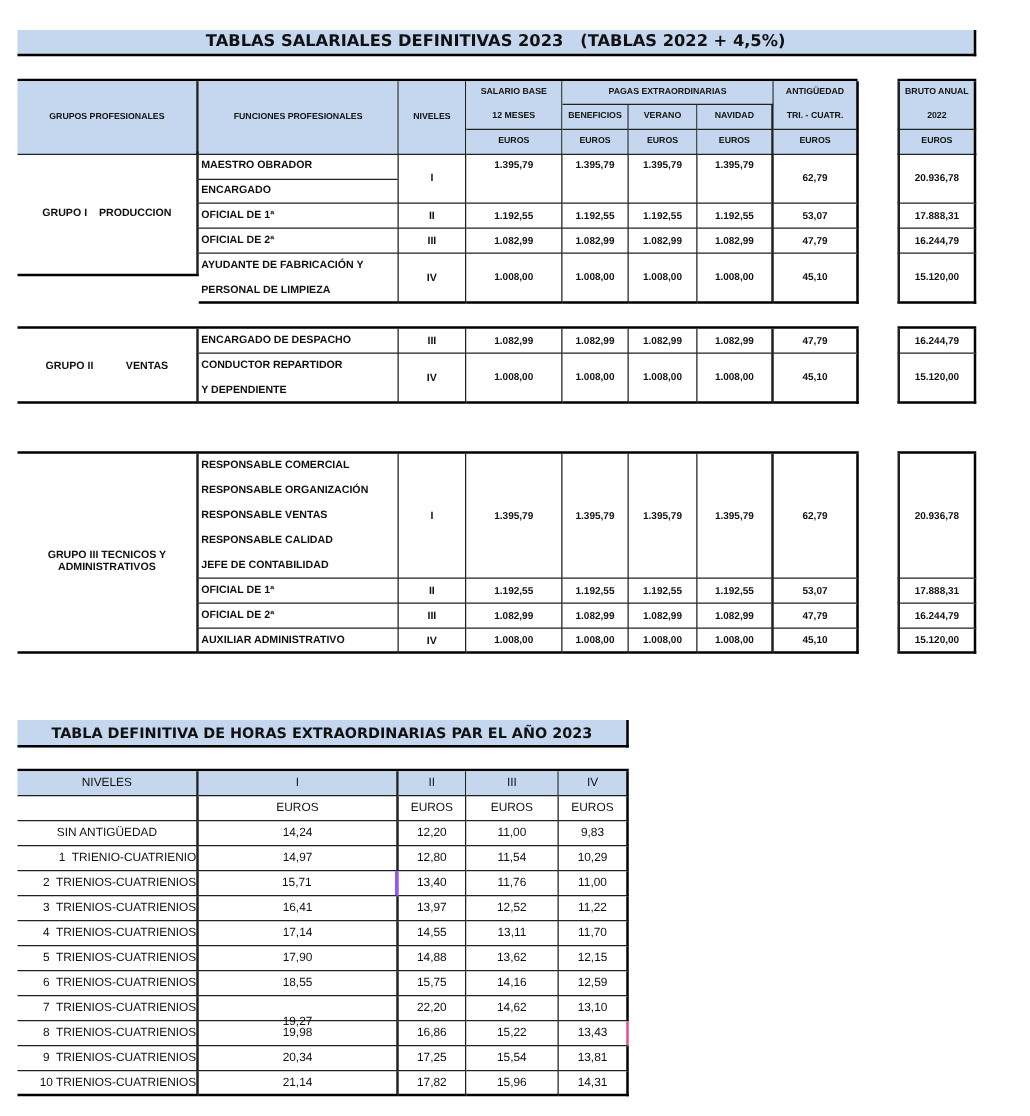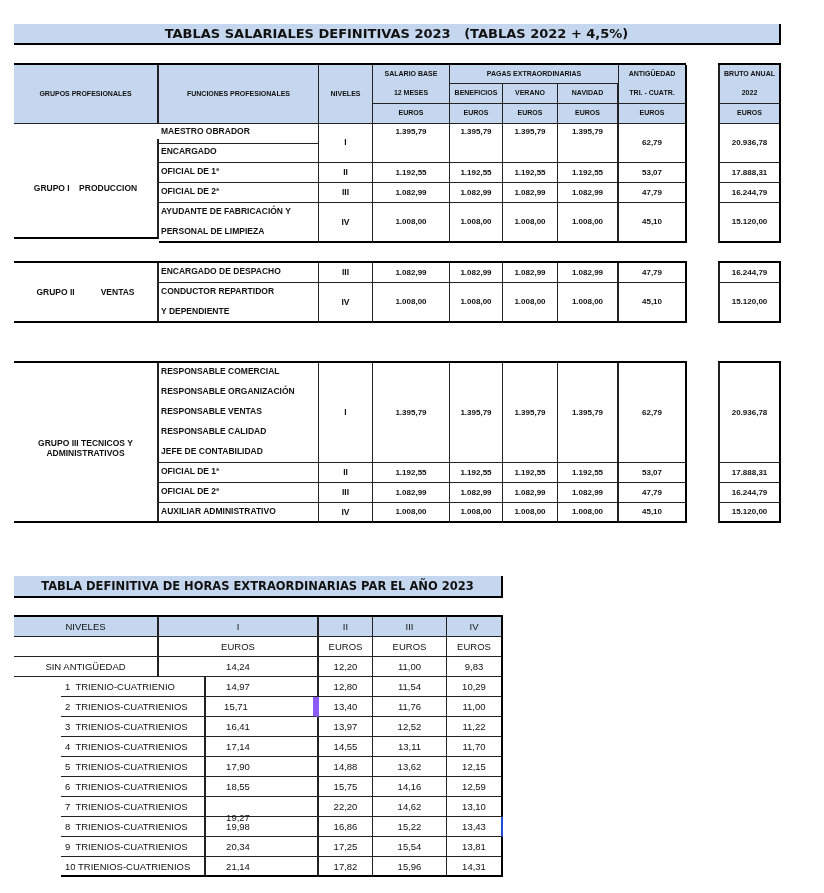--- a/index.html
+++ b/index.html
@@ -3,21 +3,21 @@
 <meta charset="utf-8">
 <style>
   html, body { margin:0; padding:0; background:#ffffff; }
   body { width:824px; height:893px; position:relative; overflow:hidden; font-family:"Liberation Sans", sans-serif; color:#111; }
   .abs { position:absolute; box-sizing:border-box; }
   .banner { background:#c5d7ee; border-bottom:2px solid #000; border-right:2px solid #000; text-align:center; font-weight:bold; font-family:"DejaVu Sans", sans-serif; }
   .cell { position:absolute; box-sizing:border-box; display:flex; align-items:center; justify-content:center; text-align:center; font-size:8px; font-weight:bold; border-right:1px solid #222; border-bottom:1px solid #222; line-height:1.2; }
   .hdr { background:#c5d7ee; font-size:7px; }
   .ot { position:absolute; box-sizing:border-box; display:flex; align-items:center; justify-content:center; font-size:9.5px; font-family:"Liberation Sans", sans-serif; border-right:1px solid #222; border-bottom:1px solid #222; }
   .ot.hdrc { background:#c5d7ee; }
-  .ot.lft { justify-content:flex-start; padding-left:4px;margin-left:47px; }
+  .ot.lft { justify-content:flex-end; padding-left:4px; }
 </style>
 </head>
 <body>
 
 <div class="abs banner" style="left:14px; top:24px; width:767px; height:21px; font-size:13px; line-height:20px;">
   <span style="white-space:pre;">TABLAS SALARIALES DEFINITIVAS 2023   (TABLAS 2022 + 4,5%)</span>
 </div>
 
 <div id="salary-header">
   <div class="abs" style="left:14px; top:63px; width:672px; height:2px; background:#000;"></div>
@@ -79,21 +79,21 @@
     </div>
   <div class="cell hdr" style="left:718px; top:84px; width:63px; height:20px; border-left:2px solid #222; border-right:2px solid #000;">
       <span>2022</span>
     </div>
   <div class="cell hdr" style="left:718px; top:104px; width:63px; height:20px; border-left:2px solid #222; border-right:2px solid #000;">
       <span>EUROS</span>
     </div>
 </div>
 
 <div id="salary-groups">
-    <div class="cell" style="left:14px; top:139px; width:145px; height:100px; font-size:8.5px; border-right:2px solid #222; border-bottom:2px solid #000;justify-content:center;">
+    <div class="cell" style="left:14px; top:121px; width:145px; height:100px; font-size:8.5px; border-right:2px solid #222; border-bottom:2px solid #000;justify-content:center;">
       <span style="white-space: pre;">GRUPO I    PRODUCCION</span>
     </div>
     <div class="abs" style="left:159px; top:123px; width:160px; height:40px; border-right:1px solid #222; border-bottom:1px solid #222; ">
       <div style="position:absolute; left:2px; top:3px; font-size:8.5px; font-weight:bold; white-space:nowrap;">MAESTRO OBRADOR</div>
       <div style="position:absolute; left:0; top:20px; width:100%; height:1px; background:#222;"></div>
       <div style="position:absolute; left:2px; top:23px; font-size:8.5px; font-weight:bold; white-space:nowrap;">ENCARGADO</div>
     </div>
     <div class="cell" style="left:319px; top:123px; width:54px; height:40px; font-size:8.5px;  ">
       <span>I</span>
     </div>
@@ -409,21 +409,21 @@
     </div>
     <div class="ot " style="left:373px; top:677px; width:74px; height:20px; ">
       <span style="white-space: pre;">11,54</span>
     </div>
     <div class="ot " style="left:447px; top:677px; width:56px; height:20px; border-right:2px solid #000;">
       <span style="white-space: pre;">10,29</span>
     </div>
     <div class="ot lft" style="left:14px; top:697px; width:145px; height:20px; border-right:2px solid #222;">
       <span style="white-space: pre;">2  TRIENIOS-CUATRIENIOS</span>
     </div>
-    <div class="ot " style="left:159px; top:697px; width:160px; height:20px; border-right:6px solid #8b5cf6;">
+    <div class="ot " style="left:159px; top:697px; width:160px; height:20px; border-right:3px solid #8b5cf6;">
       <span style="white-space: pre;">15,71</span>
     </div>
     <div class="ot " style="left:319px; top:697px; width:54px; height:20px; ">
       <span style="white-space: pre;">13,40</span>
     </div>
     <div class="ot " style="left:373px; top:697px; width:74px; height:20px; ">
       <span style="white-space: pre;">11,76</span>
     </div>
     <div class="ot " style="left:447px; top:697px; width:56px; height:20px; border-right:2px solid #000;">
       <span style="white-space: pre;">11,00</span>
@@ -508,21 +508,21 @@
     </div>
     <div class="ot " style="left:159px; top:817px; width:160px; height:20px; border-right:2px solid #222;">
       <span style="white-space: pre;">19,98</span>
     </div>
     <div class="ot " style="left:319px; top:817px; width:54px; height:20px; ">
       <span style="white-space: pre;">16,86</span>
     </div>
     <div class="ot " style="left:373px; top:817px; width:74px; height:20px; ">
       <span style="white-space: pre;">15,22</span>
     </div>
-    <div class="ot " style="left:447px; top:817px; width:56px; height:20px; border-right:2px solid #1d4ed8;">
+    <div class="ot " style="left:447px; top:817px; width:56px; height:20px; border-right:2px solid #ec4899;">
       <span style="white-space: pre;">13,43</span>
     </div>
     <div class="ot lft" style="left:14px; top:837px; width:145px; height:20px; border-right:2px solid #222;">
       <span style="white-space: pre;">9  TRIENIOS-CUATRIENIOS</span>
     </div>
     <div class="ot " style="left:159px; top:837px; width:160px; height:20px; border-right:2px solid #222;">
       <span style="white-space: pre;">20,34</span>
     </div>
     <div class="ot " style="left:319px; top:837px; width:54px; height:20px; ">
       <span style="white-space: pre;">17,25</span>

